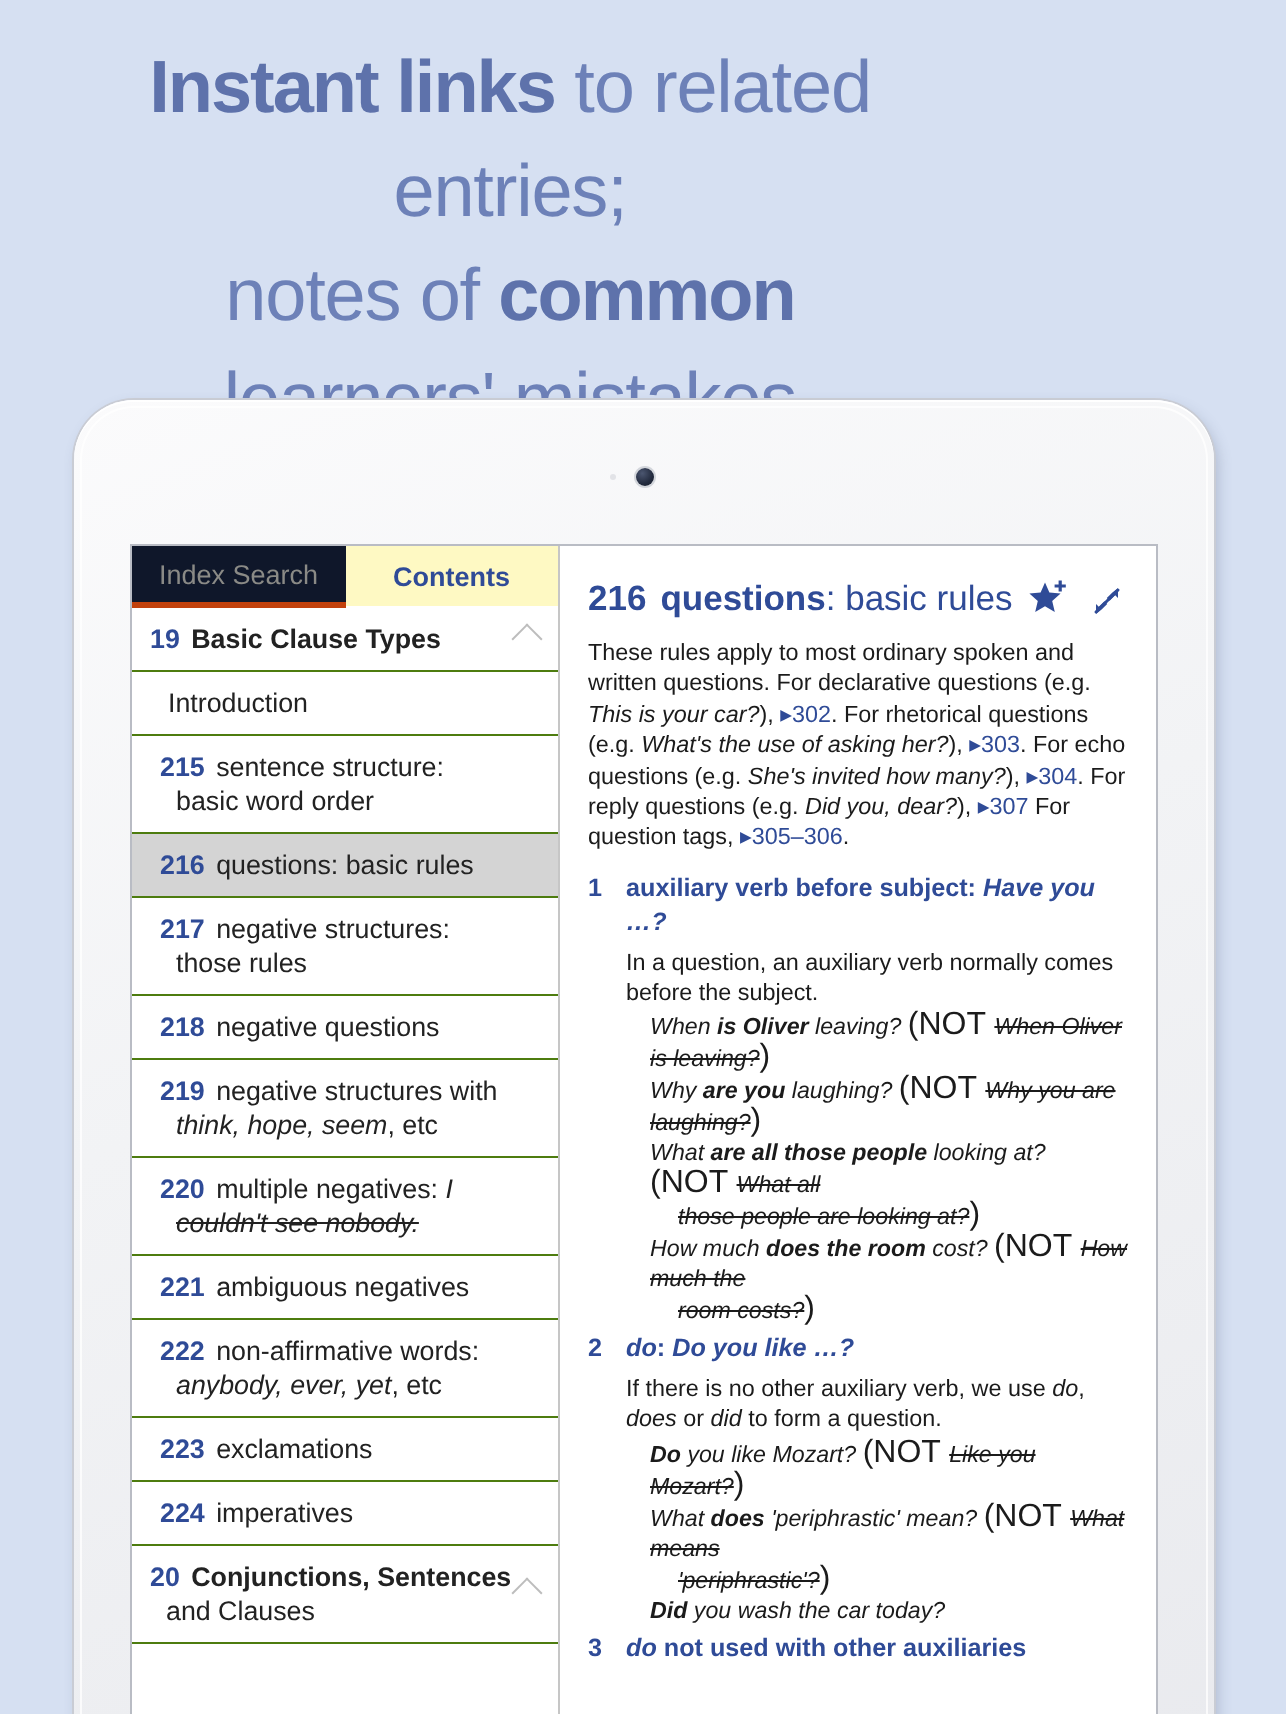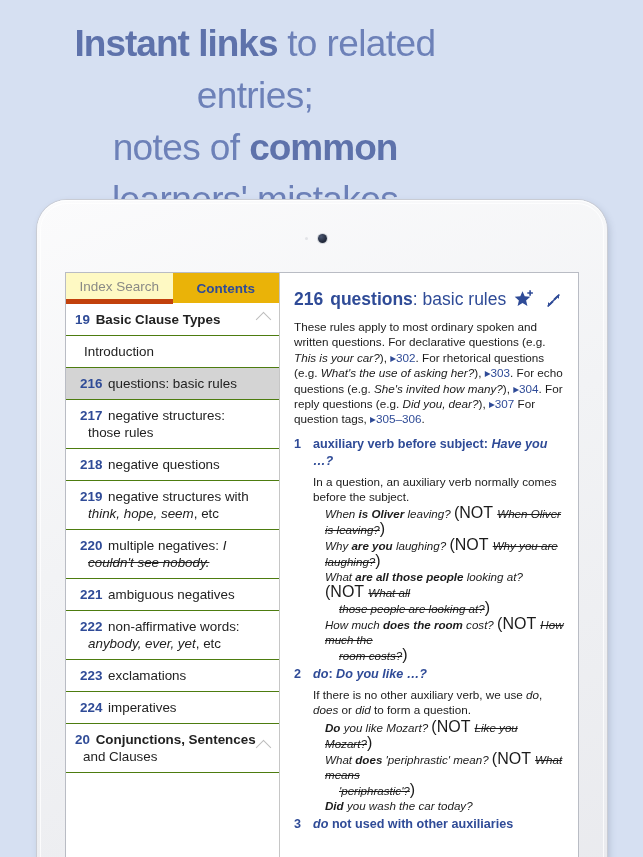--- a/index.html
+++ b/index.html
@@ -70,25 +70,25 @@
   .sidebar {
     width: 214px; height: 100%;
     background: #ffffff;
     border-right: 1px solid #c6c6c6;
     display: flex; flex-direction: column;
   }
   .tabbar { display: flex; height: 31px; flex: 0 0 31px; }
   .tab {
     flex: 1; display: flex; align-items: center; justify-content: center;
     font-size: 13.5px; color: #8a8a86;
+    background: #0f172a;
+    border-bottom: 3px solid #c2410c;
+  }
+  .tab.active {
     background: #fef9c3;
-    border-bottom: 5px solid #c2410c;
-  }
-  .tab.active {
-    background: #eab308;
     color: #2f4b97;
     font-weight: 700;
     border-bottom: 1px solid #ffffff;
   }
   .toc { flex: 1; overflow: hidden; }
   .toc-row {
     position: relative;
     padding: 7px 22px 7px 14px;
     border-bottom: 1px solid #4d7c0f;
     font-size: 13.4px;
@@ -196,20 +196,21 @@
   <div class="screen">
 
     <div class="sidebar">
       <div class="tabbar">
         <div class="tab">Index Search</div>
         <div class="tab active">Contents</div>
       </div>
       <div class="toc" id="toc">
           <div class="toc-row group"><span class="num grp">19</span> <span class="lbl">Basic Clause Types</span><span class="chev"></span></div>
           <div class="toc-row plain"><span class="lbl">Introduction</span></div>
+          <div class="toc-row "><span class="num">215</span> <span class="lbl">sentence structure:</span><span class="hang"><span>basic word order</span></span></div>
           <div class="toc-row  selected"><span class="num">216</span> <span class="lbl">questions: basic rules</span></div>
           <div class="toc-row "><span class="num">217</span> <span class="lbl">negative structures:</span><span class="hang"><span>those rules</span></span></div>
           <div class="toc-row "><span class="num">218</span> <span class="lbl">negative questions</span></div>
           <div class="toc-row "><span class="num">219</span> <span class="lbl">negative structures with</span><span class="hang"><span class="it">think, hope, seem</span><span>, etc</span></span></div>
           <div class="toc-row "><span class="num">220</span> <span class="lbl">multiple negatives: </span><span class="it">I</span><span class="hang"><span class="strike">couldn't see nobody.</span></span></div>
           <div class="toc-row "><span class="num">221</span> <span class="lbl">ambiguous negatives</span></div>
           <div class="toc-row "><span class="num">222</span> <span class="lbl">non-affirmative words:</span><span class="hang"><span class="it">anybody, ever, yet</span><span>, etc</span></span></div>
           <div class="toc-row "><span class="num">223</span> <span class="lbl">exclamations</span></div>
           <div class="toc-row "><span class="num">224</span> <span class="lbl">imperatives</span></div>
           <div class="toc-row group"><span class="num grp">20</span> <span class="lbl">Conjunctions, Sentences</span><span class="hang"><span>and Clauses</span></span><span class="chev"></span></div>

